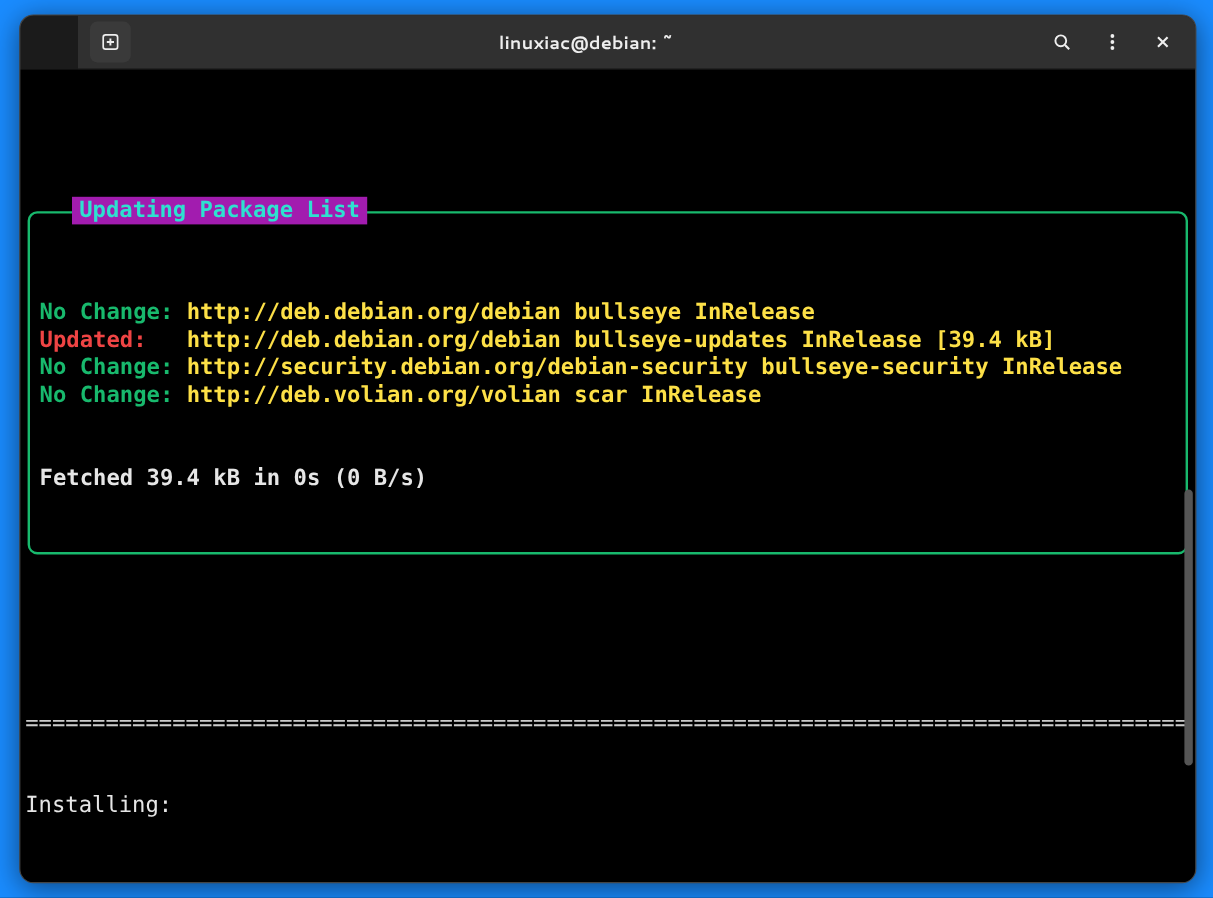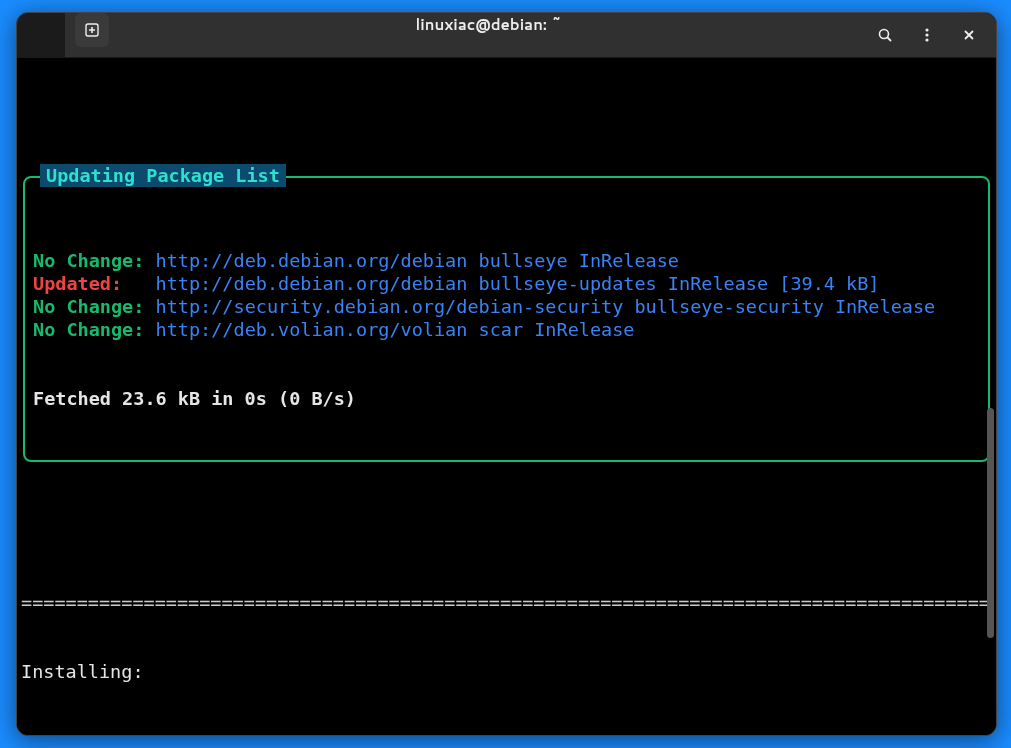--- a/index.html
+++ b/index.html
@@ -17,21 +17,21 @@
     background:#1b1b1b;
     border:1px solid #444;
     border-radius:12px;
     box-shadow:0 4px 24px rgba(0,0,0,.5);
     overflow:hidden;
     display:flex;flex-direction:column;
   }
   .titlebar{
     height:44px;
     background:#303030;
-    display:flex;
+    display:flex;align-items:center;
     padding:0 8px;
     border-bottom:1px solid #1a1a1a;
     margin-left:48px;
   }
   .tb-btn{
     width:34px;height:34px;
     border-radius:6px;
     display:flex;align-items:center;justify-content:center;
     color:#eee;
     margin:0 2px;
@@ -60,33 +60,33 @@
     overflow:hidden;
     position:relative;
   }
   .line{height:23px;}
   .green{color:#18b96d;text-align:center;}
   .green-br{color:#2ee59d;font-weight:bold;}
   .cyan{color:#2ee0d0;}
   .blue{color:#ef4444;}
   .blue-br{color:#5bb0ff;font-weight:bold;}
   .white{color:#e6e6e6;}
-  .gray{color:#3b82f6;}
+  .gray{color:#fde047;font-weight:bold;}
   .bold{font-weight:bold;}
   .box{
     border:2px solid #18b96d;
     border-radius:8px;
     margin:1px 2px 4px 2px;
     padding:2px 8px 4px 8px;
     position:relative;
   }
   .box-title-wrap{
     position:absolute;
-    top:-14px;left:15px;
-    background:#0c4a6e;
+    top:-14px;left:35px;
+    background:#a21caf;
     padding:0 6px;
   }
   .divider{
     color:#ccc;
     letter-spacing:0;
     overflow:hidden;
     height:23px;
   }
   .scrollbar{
     position:absolute;
@@ -132,21 +132,21 @@
     </div>
   </div>
 
   <div class="term">
     
 
     
     <div class="box">
       <div class="box-title-wrap"><span class="cyan bold">Updating Package List</span></div>
       <div id="boxlines"><div class="line"><span class="green bold">No Change:</span><span class="gray"> http://deb.debian.org/debian bullseye InRelease</span></div><div class="line"><span class="blue bold">Updated:  </span><span class="gray"> http://deb.debian.org/debian bullseye-updates InRelease [39.4 kB]</span></div><div class="line"><span class="green bold">No Change:</span><span class="gray"> http://security.debian.org/debian-security bullseye-security InRelease</span></div><div class="line"><span class="green bold">No Change:</span><span class="gray"> http://deb.volian.org/volian scar InRelease</span></div></div>
-      <div class="line bold white">Fetched 23.6 kB in 0s (0 B/s)</div>
+      <div class="line bold white">Fetched 39.4 kB in 0s (0 B/s)</div>
     </div>
 
     <div class="line" style="height:10px"></div>
     <div class="divider">=========================================================================================</div>
     <div class="line white">Installing:</div>
     
     
     
     
     

